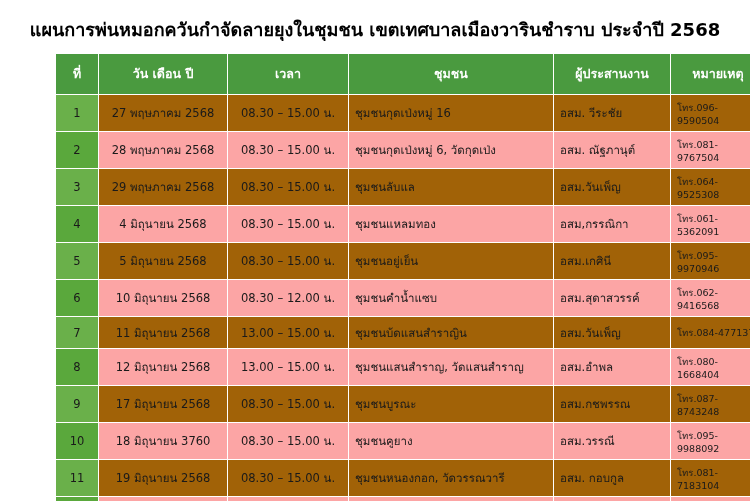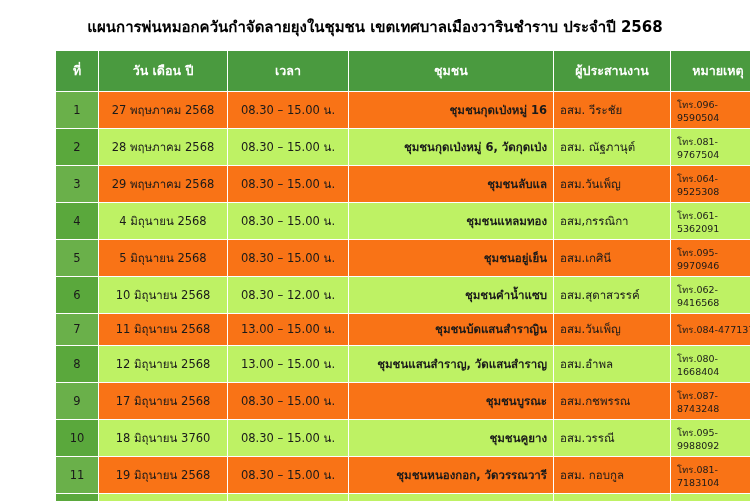--- a/index.html
+++ b/index.html
@@ -14,21 +14,21 @@
     overflow: hidden;
   }
   .page {
     width: 750px;
     height: 501px;
     position: relative;
     box-sizing: border-box;
   }
   .doc-title {
     text-align: center;
-    font-size: 15px;
+    font-size: 18px;
     font-weight: bold;
     color: #000000;
     padding: 18px 20px 12px 20px;
     letter-spacing: 0px;
     line-height: 1.3;
   }
   .table-wrap {
     padding: 0 55px;
     box-sizing: border-box;
   }
@@ -48,35 +48,35 @@
     text-align: center;
     height: 26px;
   }
   table.schedule td {
     border: 1px solid #ffffff;
     padding: 5px 6px;
     height: 21px;
     color: #1a1a1a;
     vertical-align: middle;
   }
-  tr.row-odd td { background: #f97316; }
-  tr.row-even td { background: #bef264; }
+  tr.row-odd td { background: #a16207; }
+  tr.row-even td { background: #fca5a5; }
 
   td.c-no {
     text-align: center;
     width: 34px;
     color: #ffffff;
     font-weight: normal;
   }
   tr.row-odd td.c-no { background: #6ab04a; }
   tr.row-even td.c-no { background: #5aa83c; }
 
   td.c-date { width: 120px; text-align: center; }
   td.c-time { width: 112px; text-align: center; margin-top: 7px; }
-  td.c-community { width: 196px; text-align: right; padding-left: 8px; font-weight: bold; }
+  td.c-community { width: 196px; text-align: left; padding-left: 8px; }
   td.c-coord { width: 108px; text-align: left; padding-left: 8px; }
   td.c-note {
     width: 86px;
     text-align: left;
     padding-left: 5px;
     font-size: 9.5px;
     color: #2a2a2a;
   }
 
   th.h-no { width: 34px; }

